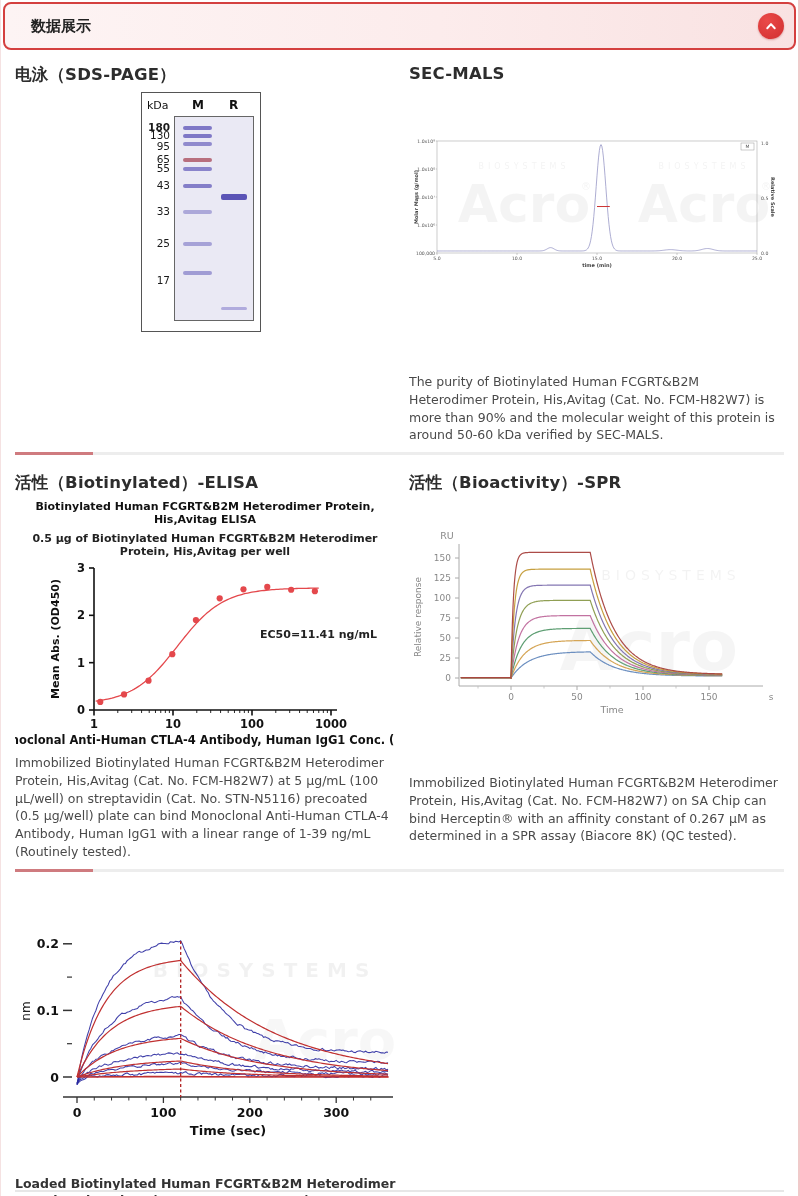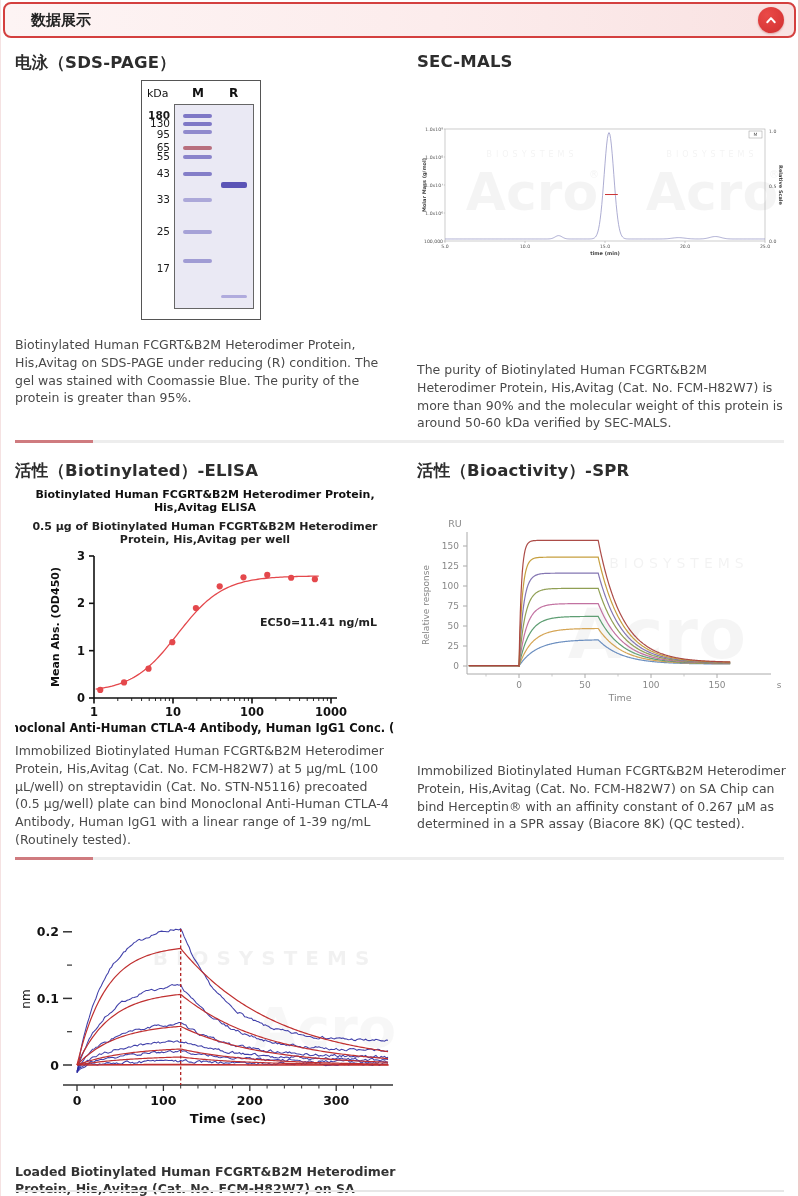--- a/index.html
+++ b/index.html
@@ -1,31 +1,31 @@
 <!DOCTYPE html>
 <html><head>
 <meta charset="utf-8">
 <style>
   * { box-sizing: border-box; margin: 0; padding: 0; }
   html,body { background:#fff; }
   body { font-family:"DejaVu Sans","Liberation Sans",sans-serif; width:800px; }
   .page { position:relative; width:800px; height:1196px; overflow:hidden; background:#fff;
           border-left:1px solid #f5e2e2; border-right:2px solid #f0caca; }
   
-  .header-bar { margin:2px 2px 0; height:36px; border:2px solid #d4403f; border-radius:8px;
+  .header-bar { margin:2px 2px 0; height:48px; border:2px solid #d4403f; border-radius:8px;
     background:linear-gradient(90deg,#fdf4f4 0%,#fcecec 55%,#f9e2e2 100%);
     display:flex; align-items:center; padding:0 10px 0 26px; }
   .header-title { font-size:15px; font-weight:700; color:#222; }
   .top-btn { margin-left:auto; width:26px; height:26px; border-radius:50%; border:none; cursor:pointer;
     background:radial-gradient(circle at 35% 30%, #ea4a48, #d12f30); display:flex; align-items:center; justify-content:center;
     box-shadow:0 1px 2px rgba(150,0,0,.3); }
   
   .content { padding:0 14px; }
   .row { padding-top:14px; }
-  .two-col { display:grid; grid-template-columns:380px 370px; column-gap:22px; }
+  .two-col { display:grid; grid-template-columns:380px 370px; column-gap:14px; }
   h2.sec-title { font-size:16.5px; font-weight:700; color:#2d2d2d; margin:0 0 6px; letter-spacing:.2px; }
   .fig-zone { position:relative; }
   .fz1 { height:250px; } .fz2 { height:248px; } .fz3 { height:250px; }
   .caption { font-size:12.5px; line-height:1.42; color:#4a4a4a; margin-top:6px; width:376px; }
   .caption.right { width:372px; }
   .caption.bold { font-weight:700; color:#333; width:400px; line-height:1.38; }
   .divider { position:relative; height:3px; background:#ededed; margin:8px 0 3px; }
   .divider::before { content:""; position:absolute; left:0; top:0; width:78px; height:3px; background:#cf7b7f; }
   .bottom-line { position:absolute; left:14px; right:14px; bottom:4px; height:2px; background:#e7e7e7; }
   .row3 { padding-top:22px; }
@@ -93,21 +93,20 @@
                 <span class="lad" style="top: 47px;">95</span>
                 <span class="lad" style="top: 59.64px;">65</span>
                 <span class="lad" style="top: 69.07px;">55</span>
                 <span class="lad" style="top: 86.085px;">43</span>
                 <span class="lad" style="top: 111.71px;">33</span>
                 <span class="lad" style="top: 144.1px;">25</span>
                 <span class="lad" style="top: 181px;">17</span>
               </div>
           </div>
         </div>
-        <p class="caption">Biotinylated Human FCGRT&amp;B2M Heterodimer Protein, His,Avitag on SDS-PAGE under reducing (R) condition. The gel was stained with Coomassie Blue. The purity of the protein is greater than 95%.</p>
       </section>
 
       <section>
         <h2 class="sec-title">SEC-MALS</h2>
         <div class="fig-zone fz1">
           <div class="chart sec-fig" id="chart-sec">
               <svg width="368" height="152" viewBox="0 0 368 152">
                 <rect x="0" y="0" width="368" height="152" fill="#fff"></rect>
                 <text x="115" y="105" font-size="52" fill="#000" text-anchor="middle" font-weight="700" fill-opacity="0.045">Acro</text>
                 <text x="177" y="73" font-size="10" fill="#000" text-anchor="middle" fill-opacity="0.05">®</text>

